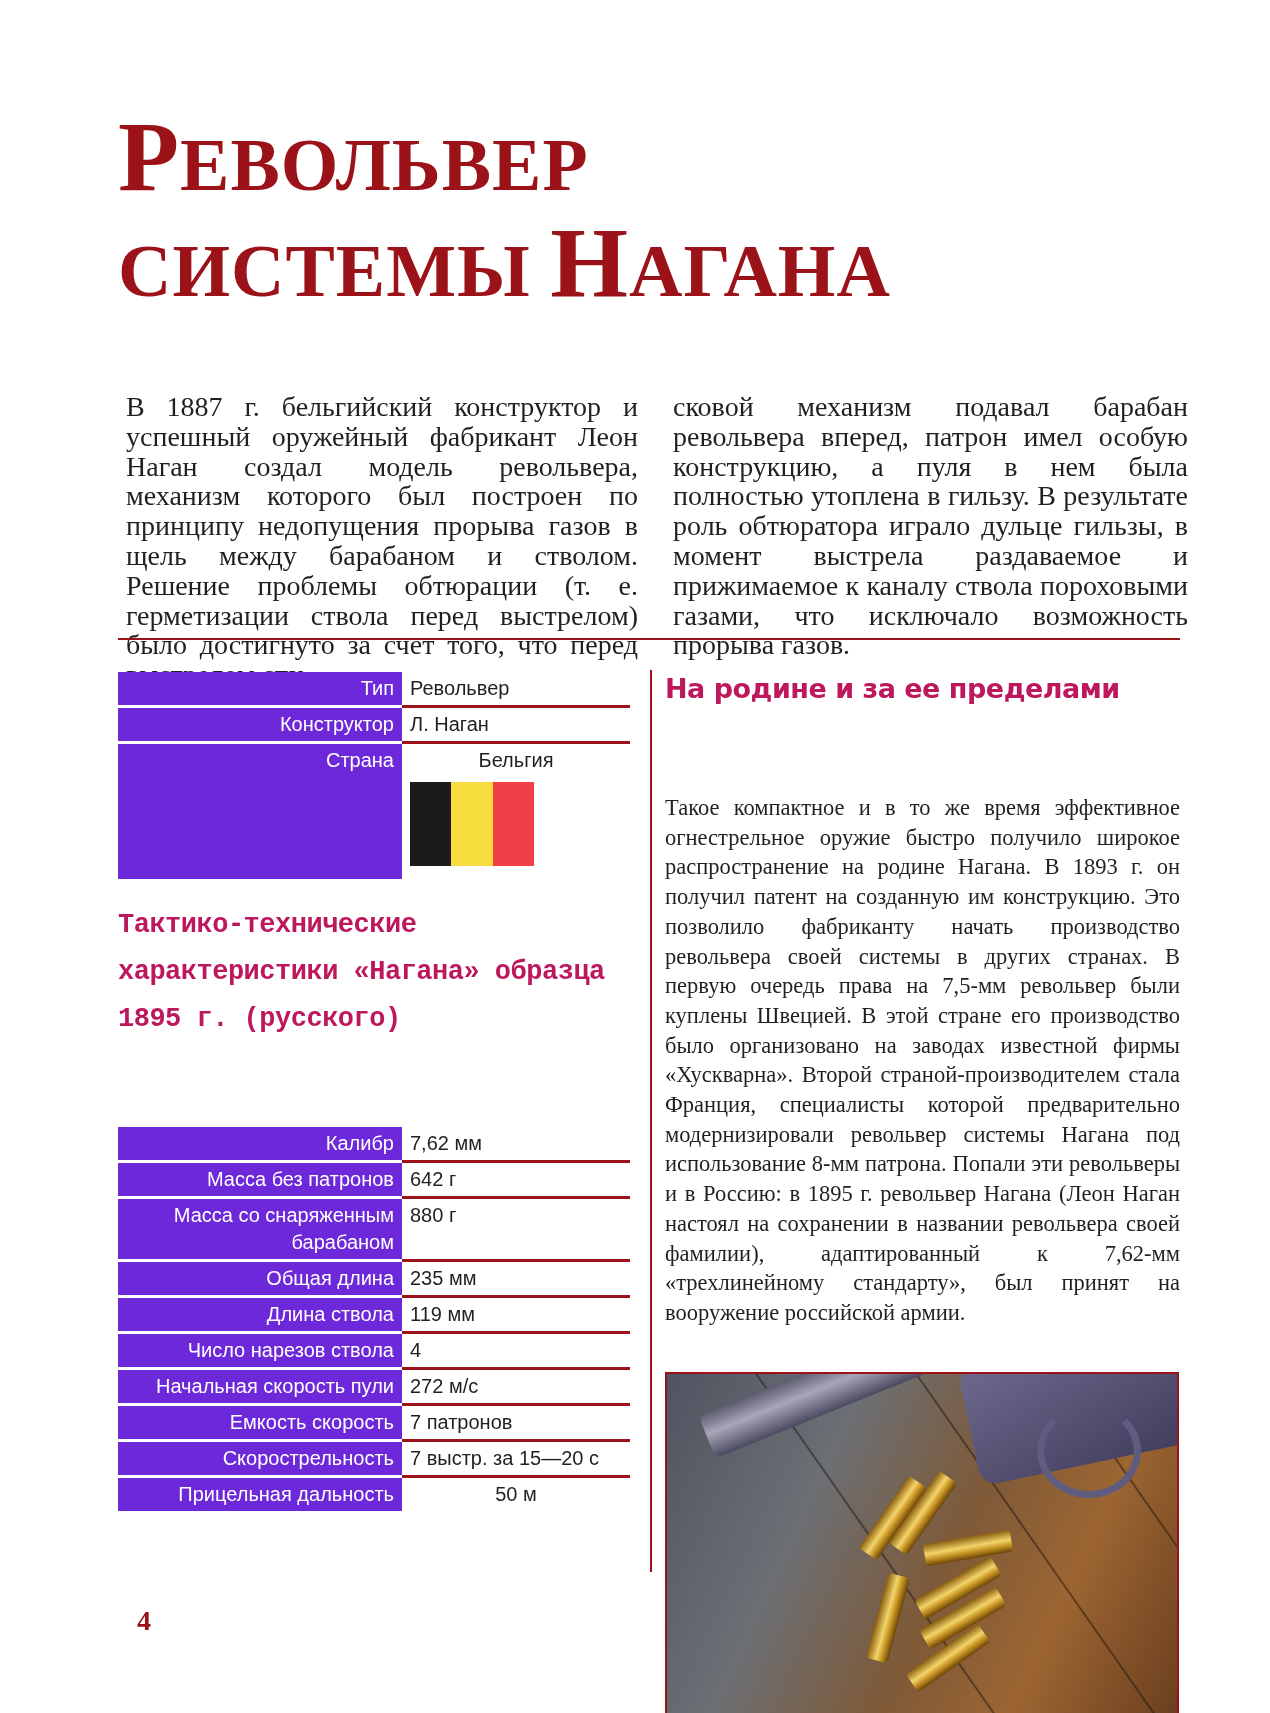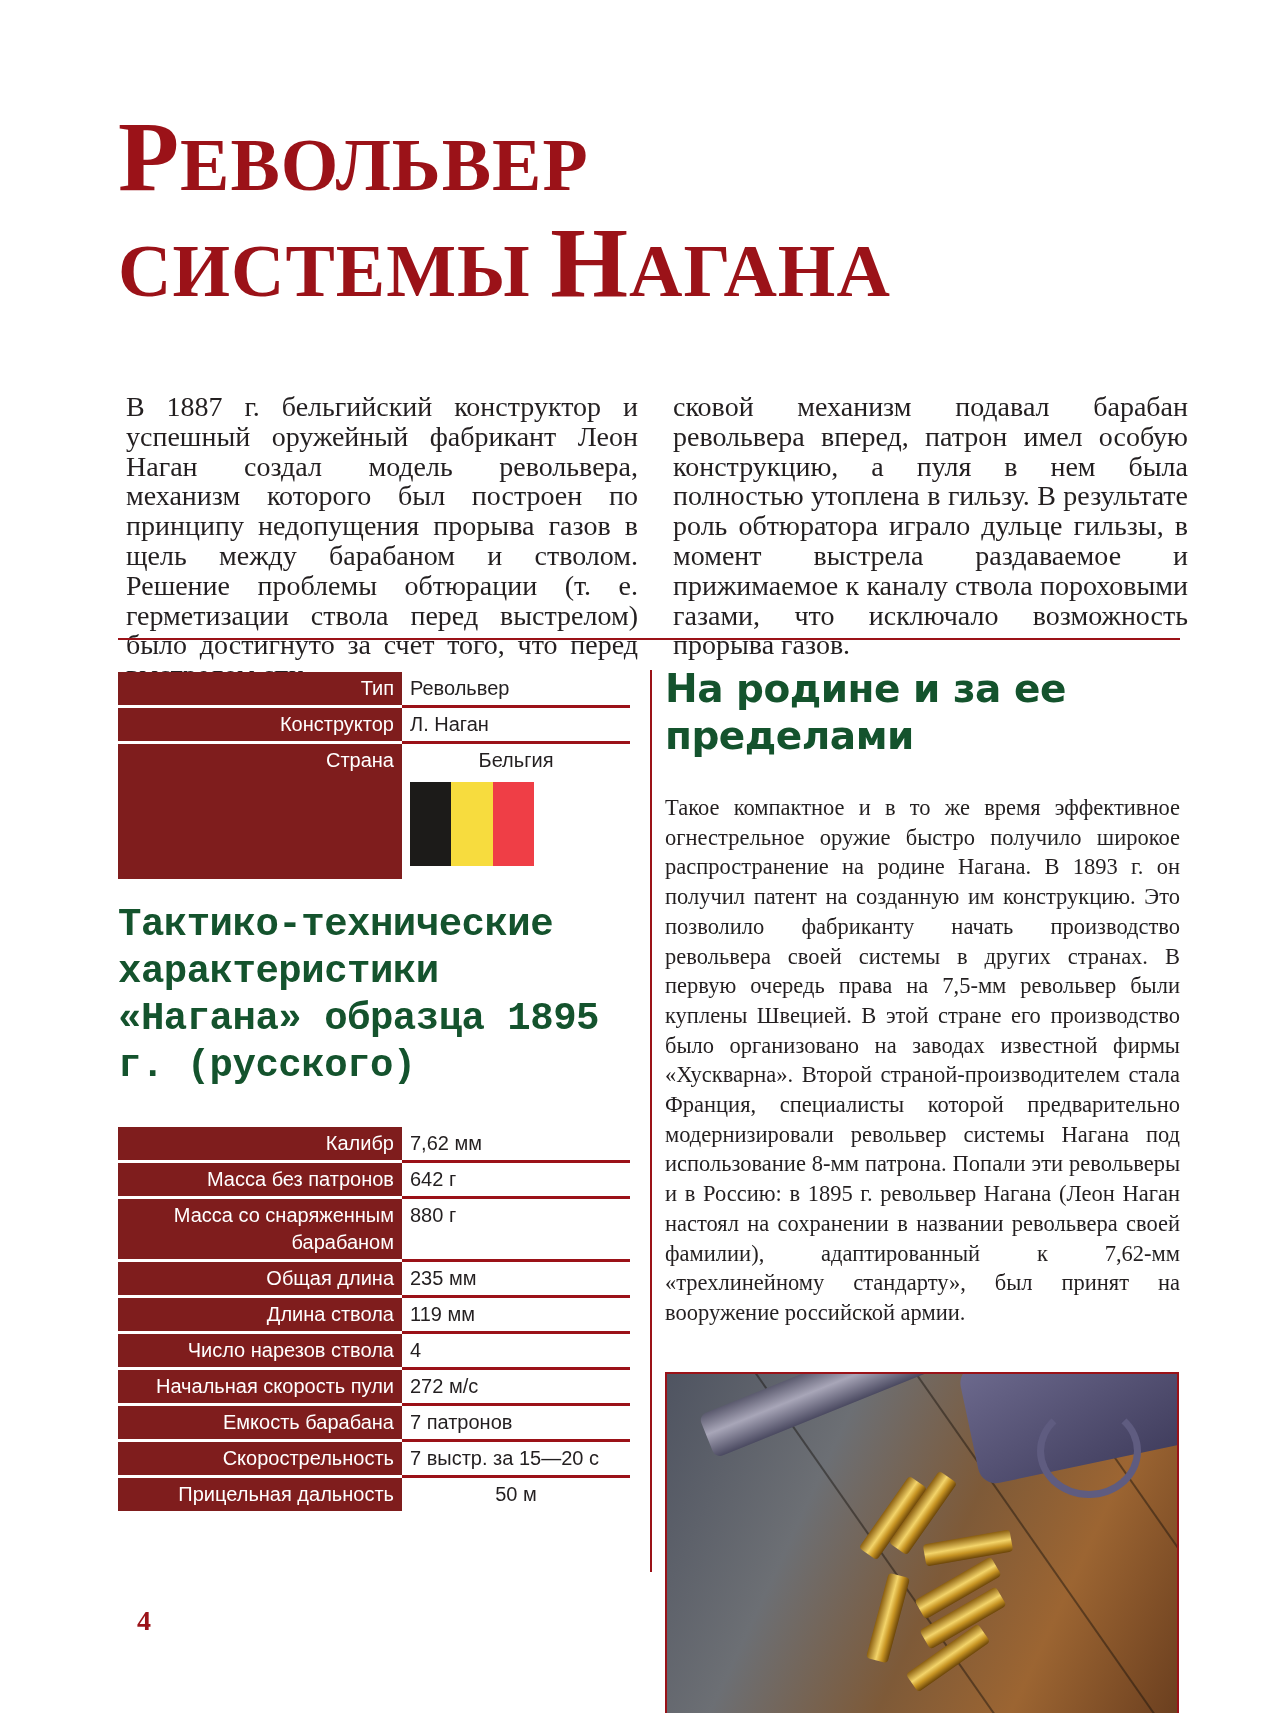--- a/index.html
+++ b/index.html
@@ -7,29 +7,29 @@
   .title { position: absolute; left: 118px; top: 108px; margin: 0; color: #9b1218; font-family: "Liberation Serif", serif; font-weight: bold; font-size: 74px; line-height: 98px; letter-spacing: 1px; }
   .title .line { display: block; }
   .title .big { font-size: 100px; }
   .intro { position: absolute; top: 384px; font-size: 28px; line-height: 29.8px; text-align: justify; margin: 8px; }
   .intro-left { left: 118px; width: 512px; }
   .intro-right { left: 665px; width: 515px; }
   .hr { position: absolute; left: 118px; top: 638px; width: 1062px; height: 2px; background: #9b1218; }
   .vr { position: absolute; left: 650px; top: 670px; width: 2px; height: 902px; background: #9b1218; }
   .spec { position: absolute; left: 118px; width: 512px; border-collapse: separate; border-spacing: 0; font-family: "Liberation Sans", sans-serif; font-size: 20px; }
   .spec td { padding: 0; vertical-align: top; }
-  .spec .k { width: 270px; background: #7f1d1d; color: #ffffff; text-align: right; padding: 3px 8px 3px 6px; border-bottom: 3px solid #ffffff; line-height: 27px; }
+  .spec .k { width: 270px; background: #6d28d9; color: #ffffff; text-align: right; padding: 3px 8px 3px 6px; border-bottom: 3px solid #ffffff; line-height: 27px; }
   .spec .v { padding: 3px 8px; border-bottom: 3px solid #9b1218; line-height: 27px; color: #231f20; }
   .spec tr:last-child .k { border-bottom: none; }
   .spec tr:last-child .v { border-bottom: none; text-align: center; }
   .spec1 { top: 672px; }
   .spec2 { top: 1127px; }
   .flag { display: flex; width: 124px; height: 84px; margin-top: 8px; margin-bottom: 10px; }
   .flag span { flex: 1; }
-  .h2 { position: absolute; margin: 0; color: #14532d; font-family: "DejaVu Sans", sans-serif; font-weight: bold; font-size: 39px; line-height: 47px; letter-spacing: -0.5px; }
+  .h2 { position: absolute; margin: 0; color: #be185d; font-family: "DejaVu Sans", sans-serif; font-weight: bold; font-size: 27px; line-height: 47px; letter-spacing: -0.5px; }
   .h2-specs { left: 118px; top: 902px; width: 520px; font-family: Liberation Mono, monospace; }
   .h2-home { left: 665px; top: 665px; width: 520px; }
   .body-right { position: absolute; left: 665px; top: 793px; width: 515px; font-size: 22.5px; line-height: 29.7px; text-align: justify; margin: 0; }
   .photo { position: absolute; left: 665px; top: 1372px; width: 510px; height: 341px; border: 2px solid #9b1218; overflow: hidden; background: linear-gradient(115deg, #4f5461 0%, #6c6f74 30%, #7e5a38 55%, #9c6532 75%, #6b3f1f 100%); }
   .photo .plank { position: absolute; width: 2px; height: 600px; background: rgba(20,15,10,0.45); transform: rotate(-35deg); transform-origin: top left; }
   .photo .barrel { position: absolute; left: 40px; top: 40px; width: 330px; height: 46px; border-radius: 8px; background: linear-gradient(180deg, #5b5a6e 0%, #a8a6b8 45%, #4a4960 100%); transform: rotate(-22deg); transform-origin: left center; }
   .photo .frame { position: absolute; left: 300px; top: -30px; width: 230px; height: 120px; border-radius: 18px; background: linear-gradient(160deg, #6d6a8e, #3f3c5c); transform: rotate(-12deg); }
   .photo .guard { position: absolute; left: 370px; top: 30px; width: 90px; height: 80px; border: 7px solid #5f5c80; border-top-color: transparent; border-radius: 50%; }
   .photo .shell { position: absolute; width: 22px; height: 88px; border-radius: 4px; background: linear-gradient(90deg, #8a5e10 0%, #f3d46a 45%, #c79423 70%, #6b4508 100%); }
   .page-num { position: absolute; left: 137px; top: 1605px; color: #9b1218; font-family: "Liberation Serif", serif; font-weight: bold; font-size: 28px; }
@@ -98,21 +98,21 @@
       </tr>
   <tr>
         <td class="k">Число нарезов ствола</td>
         <td class="v">4</td>
       </tr>
   <tr>
         <td class="k">Начальная скорость пули</td>
         <td class="v">272 м/с</td>
       </tr>
   <tr>
-        <td class="k">Емкость барабана</td>
+        <td class="k">Емкость скорость</td>
         <td class="v">7 патронов</td>
       </tr>
   <tr>
         <td class="k">Скорострельность</td>
         <td class="v">7 выстр. за 15—20 с</td>
       </tr>
   <tr>
         <td class="k">Прицельная дальность</td>
         <td class="v">50 м</td>
       </tr>

